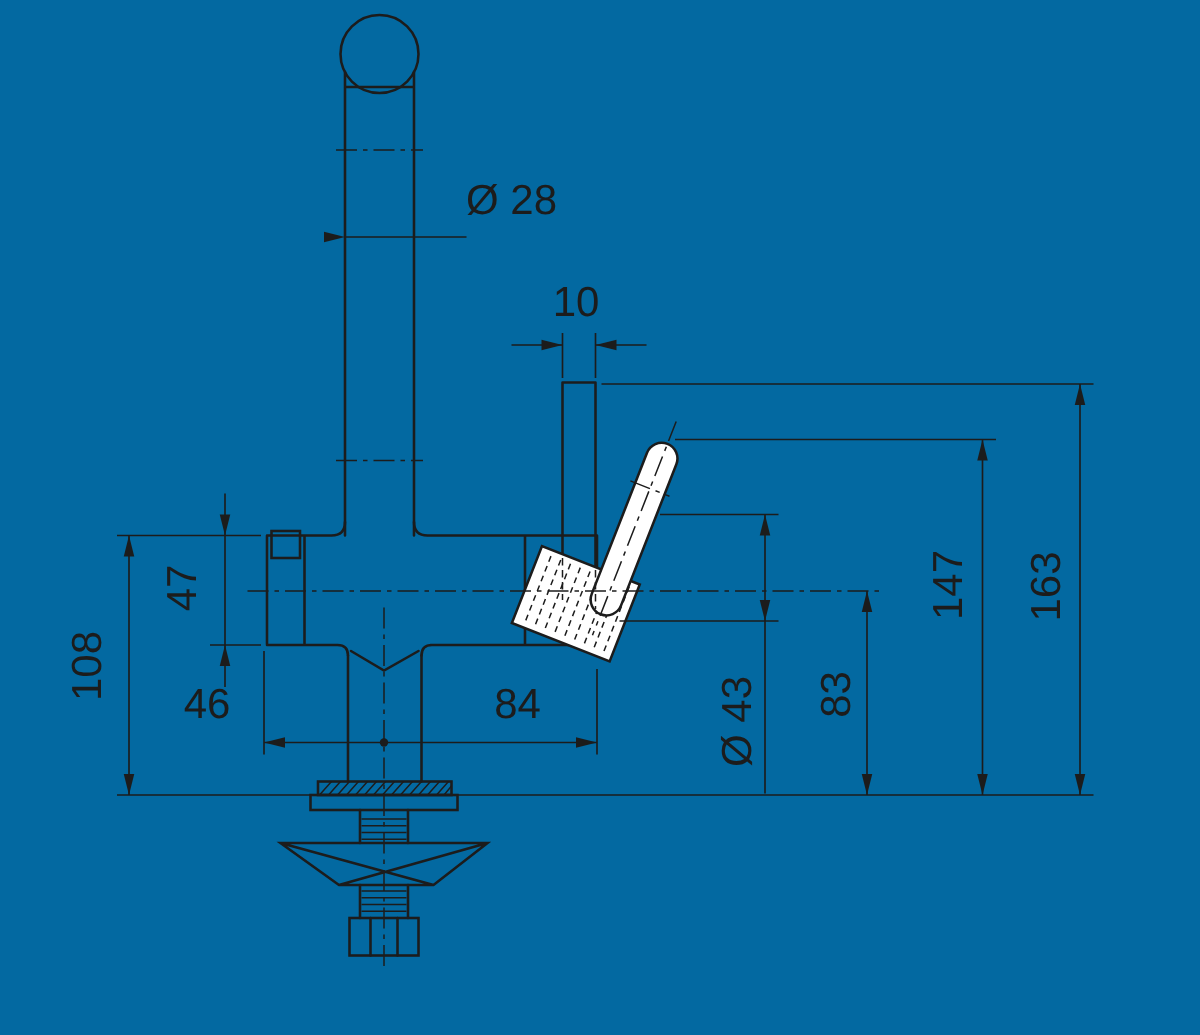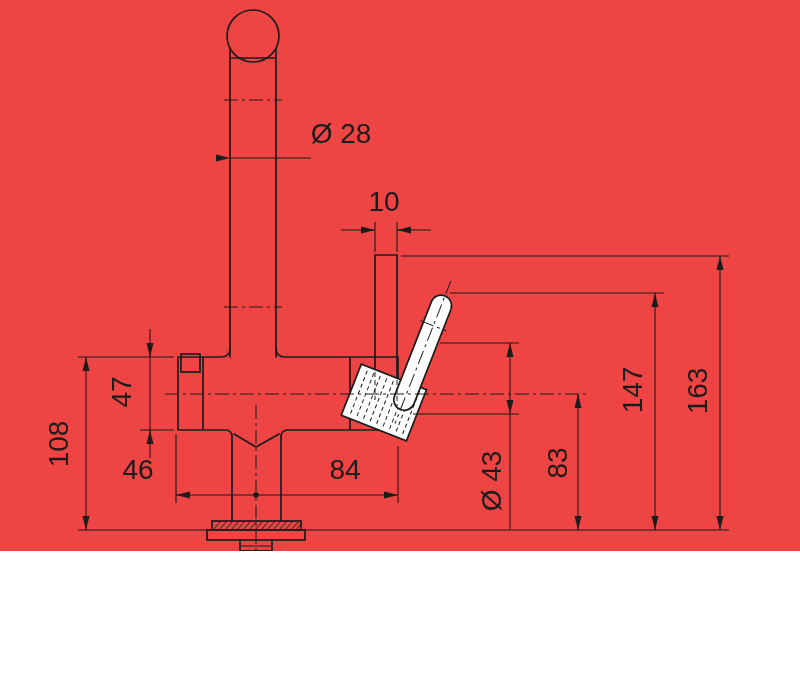--- a/index.html
+++ b/index.html
@@ -3,22 +3,22 @@
 <meta charset="utf-8">
 <style>
   html, body {
     margin: 0;
     padding: 0;
     background: #ffffff;
   }
   .canvas {
     position: relative;
     width: 800px;
-    height: 551px;
-    background: #ef4444;
+    height: 690px;
+    background: #0369a1;
     overflow: hidden;
     font-family: "Liberation Sans", sans-serif;
   }
   svg text {
     font-family: "Liberation Sans", sans-serif;
     font-size: 28px;
     fill: #1c1c1c;
   }
   .geo   { stroke: #1c1c1c; stroke-width: 1.7; fill: none; stroke-linecap: round; }
   .geo-f { stroke: #1c1c1c; stroke-width: 1.7; fill: #ffffff; }

